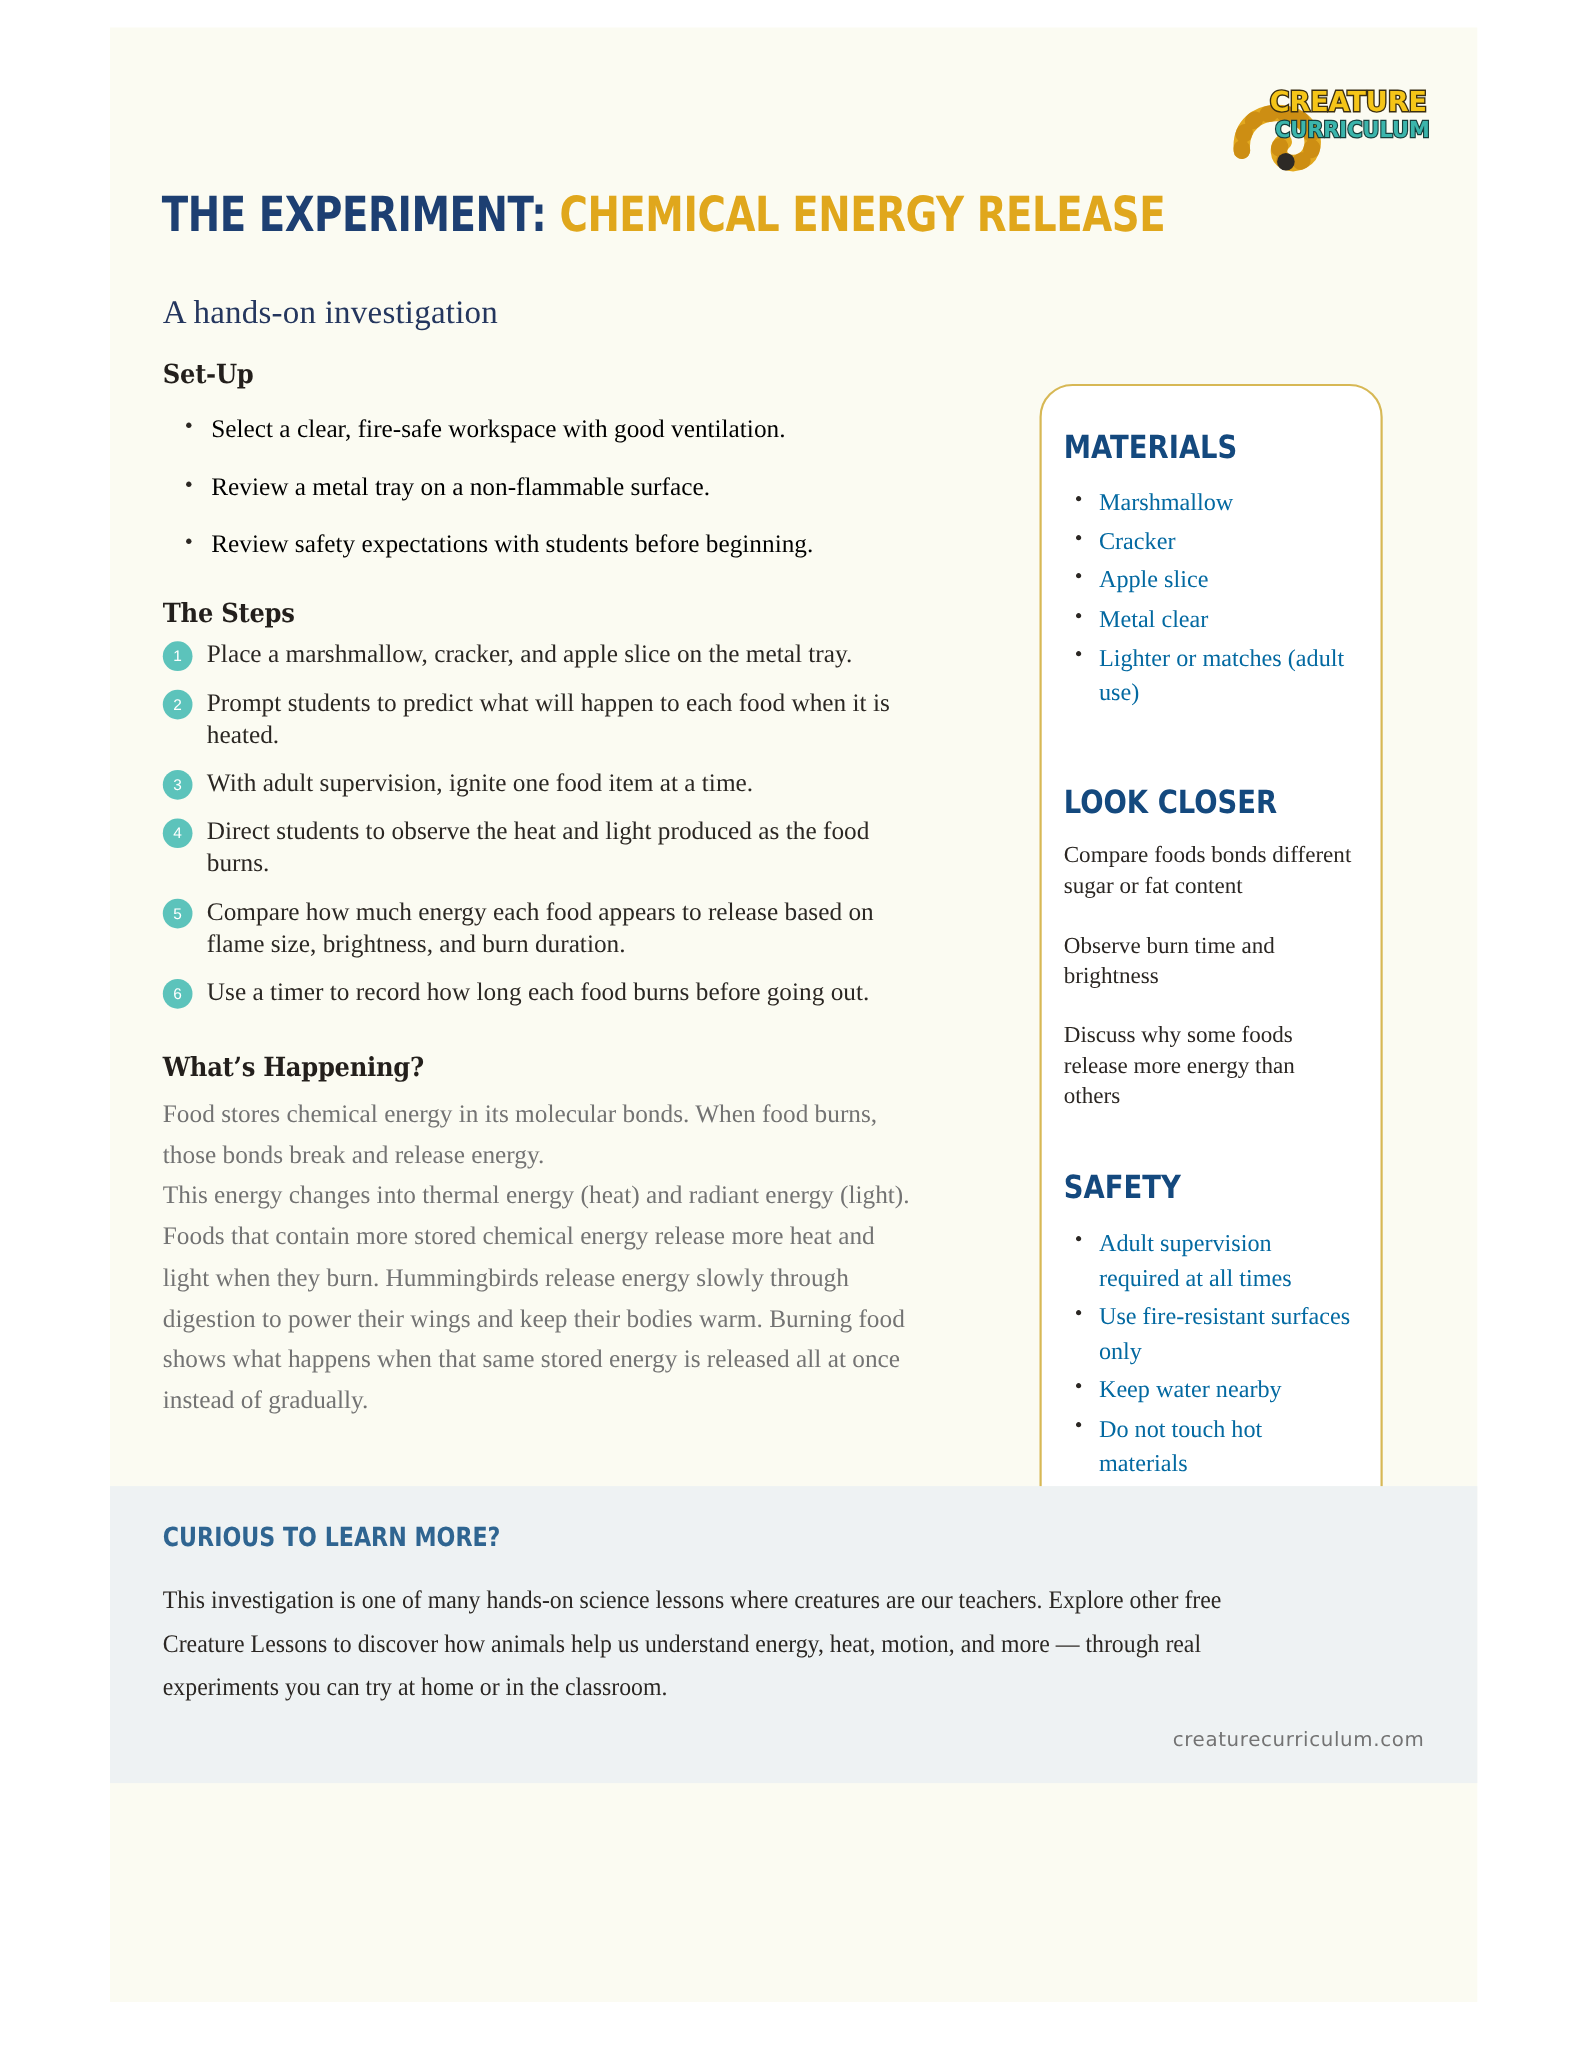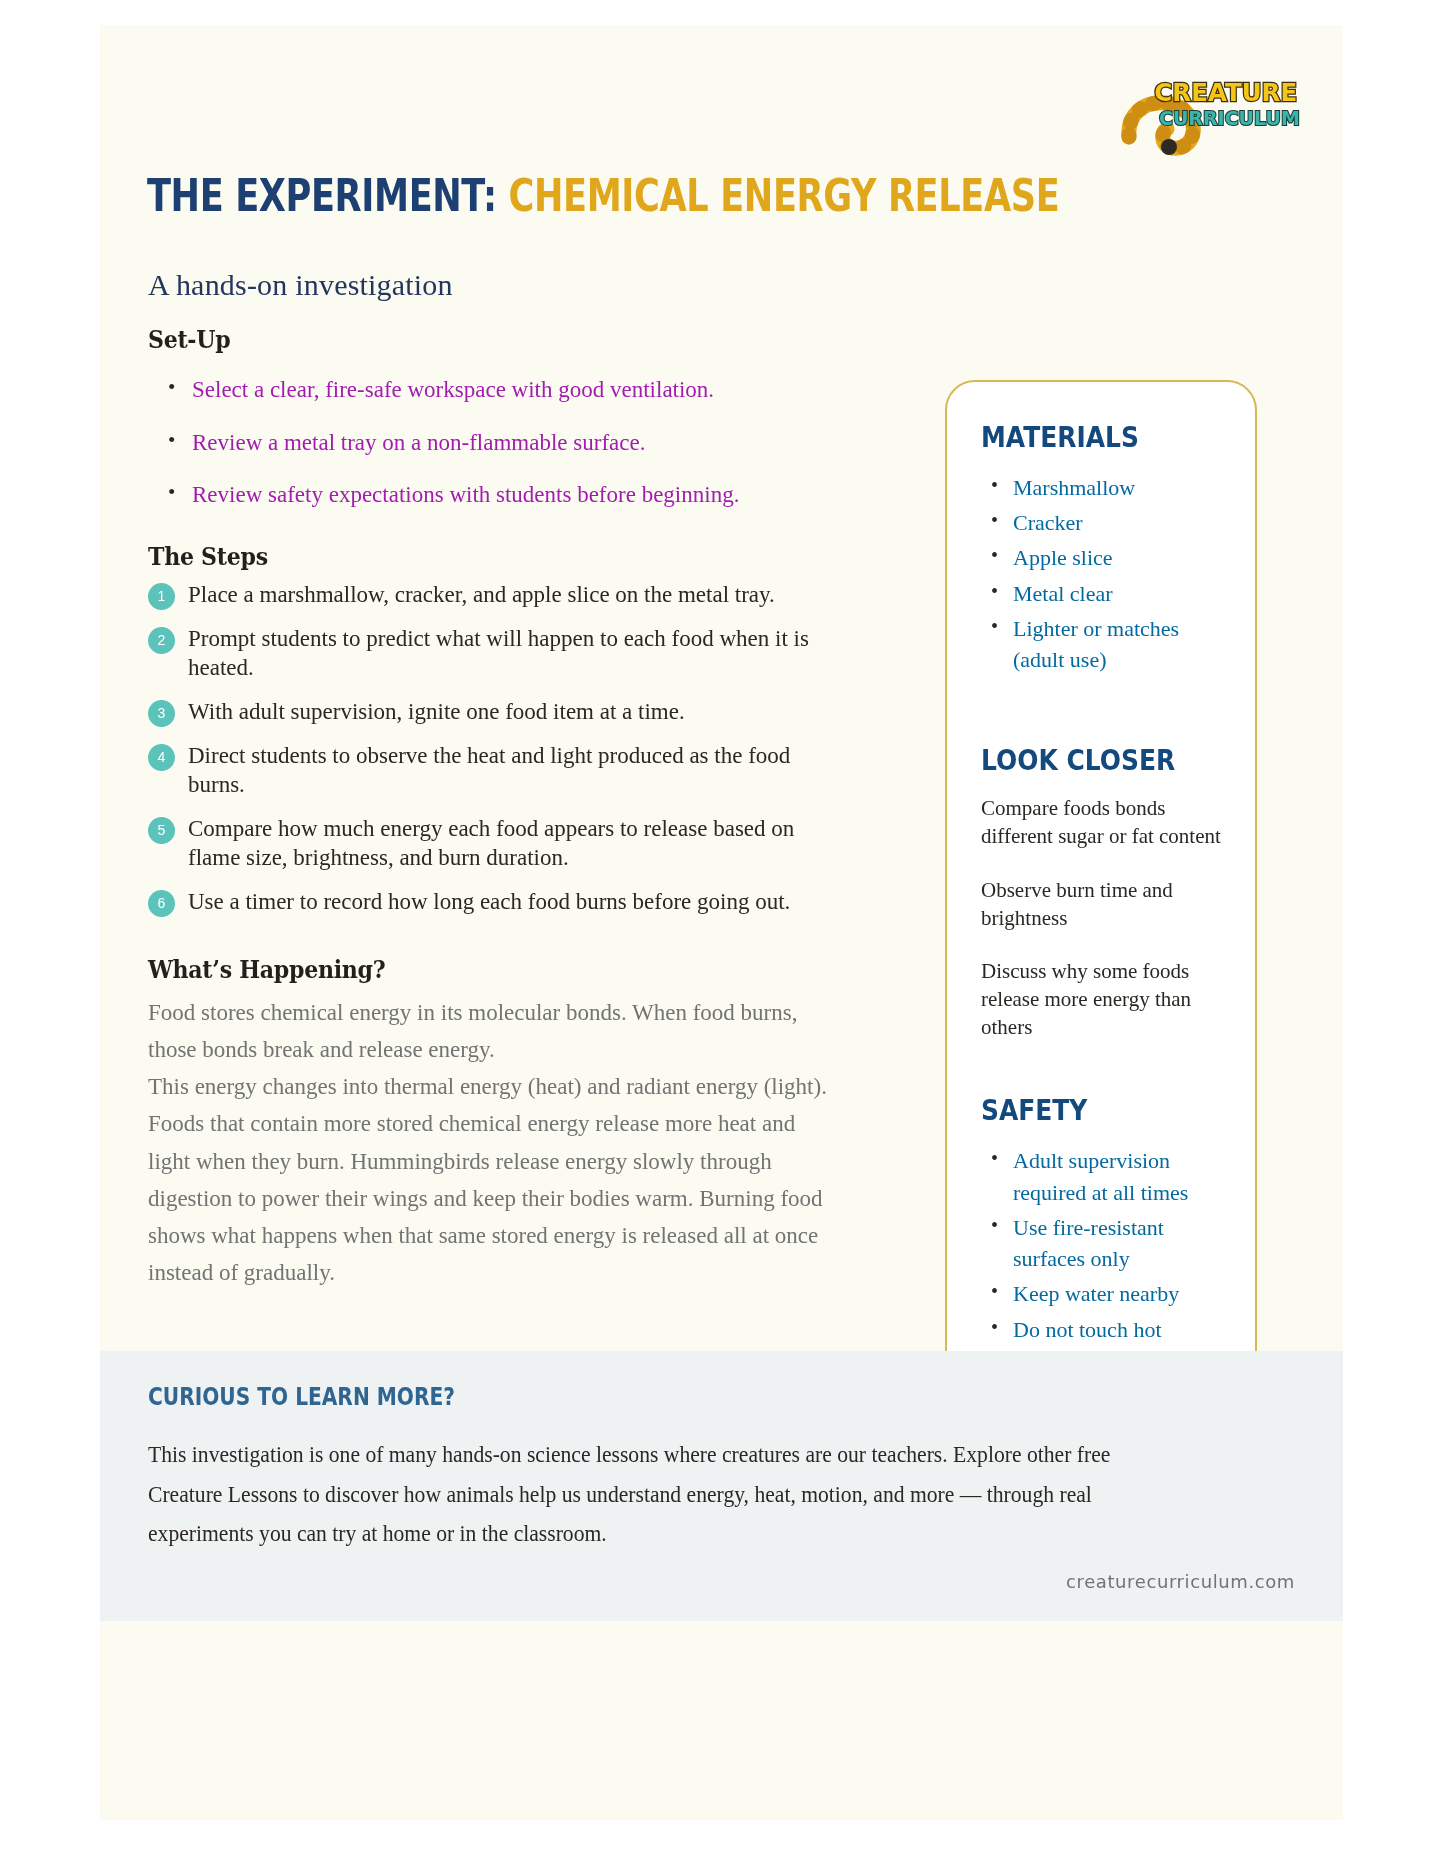--- a/index.html
+++ b/index.html
@@ -82,21 +82,21 @@
 
   ul.plain {
     margin: 0 0 0 2px;
     padding: 0 0 0 42px;
     list-style: none;
   }
   ul.plain li {
     position: relative;
     font-size: 23px;
     line-height: 1.42;
-    color: #a21caf;
+    color: #000000;
     margin-bottom: 2px;
     margin-top: 20px;
   }
   ul.plain li::before {
     content: "\2022";
     position: absolute;
     left: -24px;
     top: -1px;
     font-size: 21px;
     color: #2b2723;
@@ -132,28 +132,28 @@
     margin: 0;
     font-size: 23px;
     line-height: 1.62;
     color: #737373;
   }
 
   
   .sidecard {
     position: absolute;
     left: 845px;
-    top: 355px;
+    top: 324px;
     width: 312px;
     height: 1073px;
     background: #ffffff;
     border: 2px solid #d7b855;
     border-radius: 30px;
     box-sizing: border-box;
-    padding: 38px 26px 20px 34px;
+    padding: 38px 26px 20px 20px;
   }
   h3.card-h {
     font-family: "DejaVu Sans", sans-serif;
     font-weight: bold;
     font-size: 29px;
     color: #14497e;
     margin: 0 0 18px 0;
     letter-spacing: 0px;
     transform: scaleX(0.86);
     transform-origin: left center;

